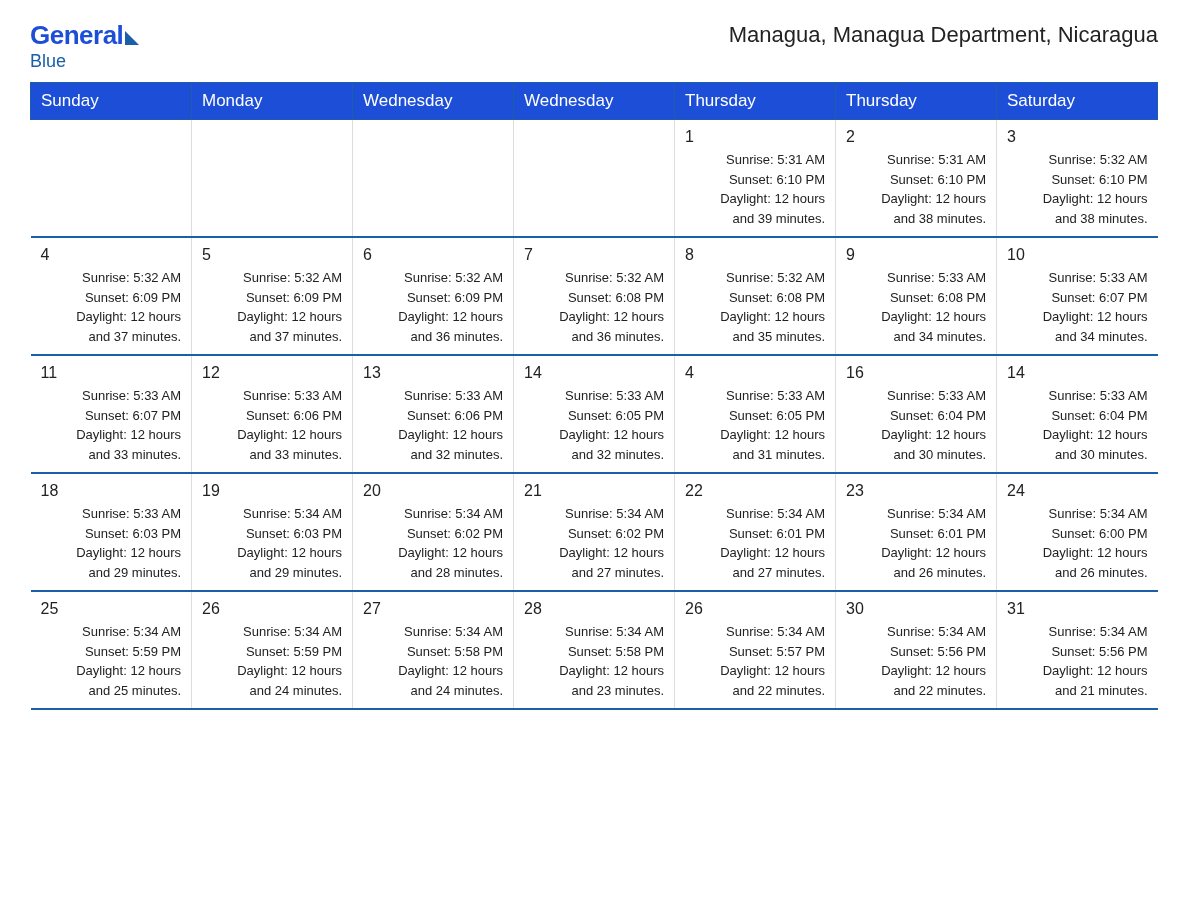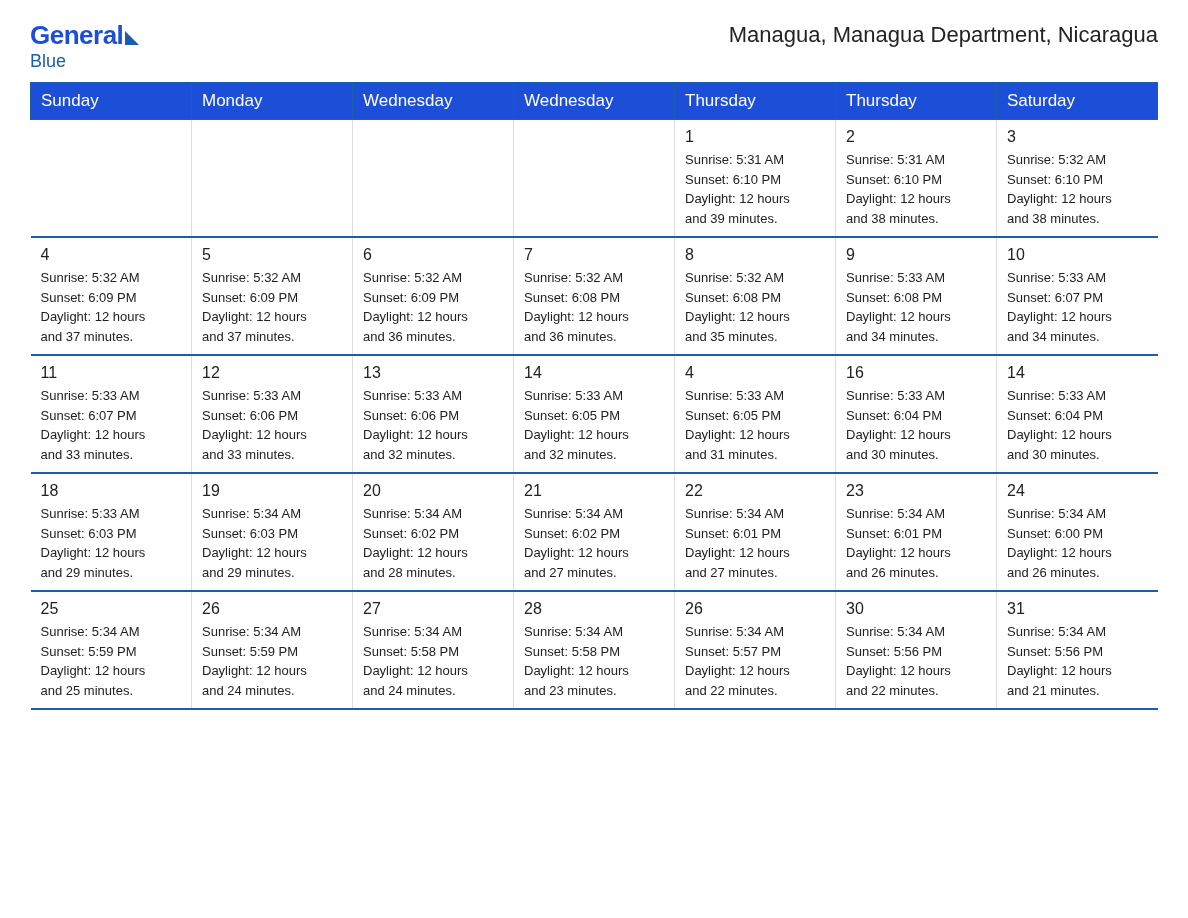--- a/index.html
+++ b/index.html
@@ -96,20 +96,21 @@
       font-size: 16px;
       font-weight: normal;
       color: #222;
       display: block;
       margin-bottom: 4px;
     }
     .day-info {
       font-size: 13px;
       color: #222;
       line-height: 1.5;
+      text-align: right;
     }
     .empty-cell {
       background: #fff;
     }
   </style>
 </head>
 <body>
 
 <div class="header-row">
   <div class="logo">

